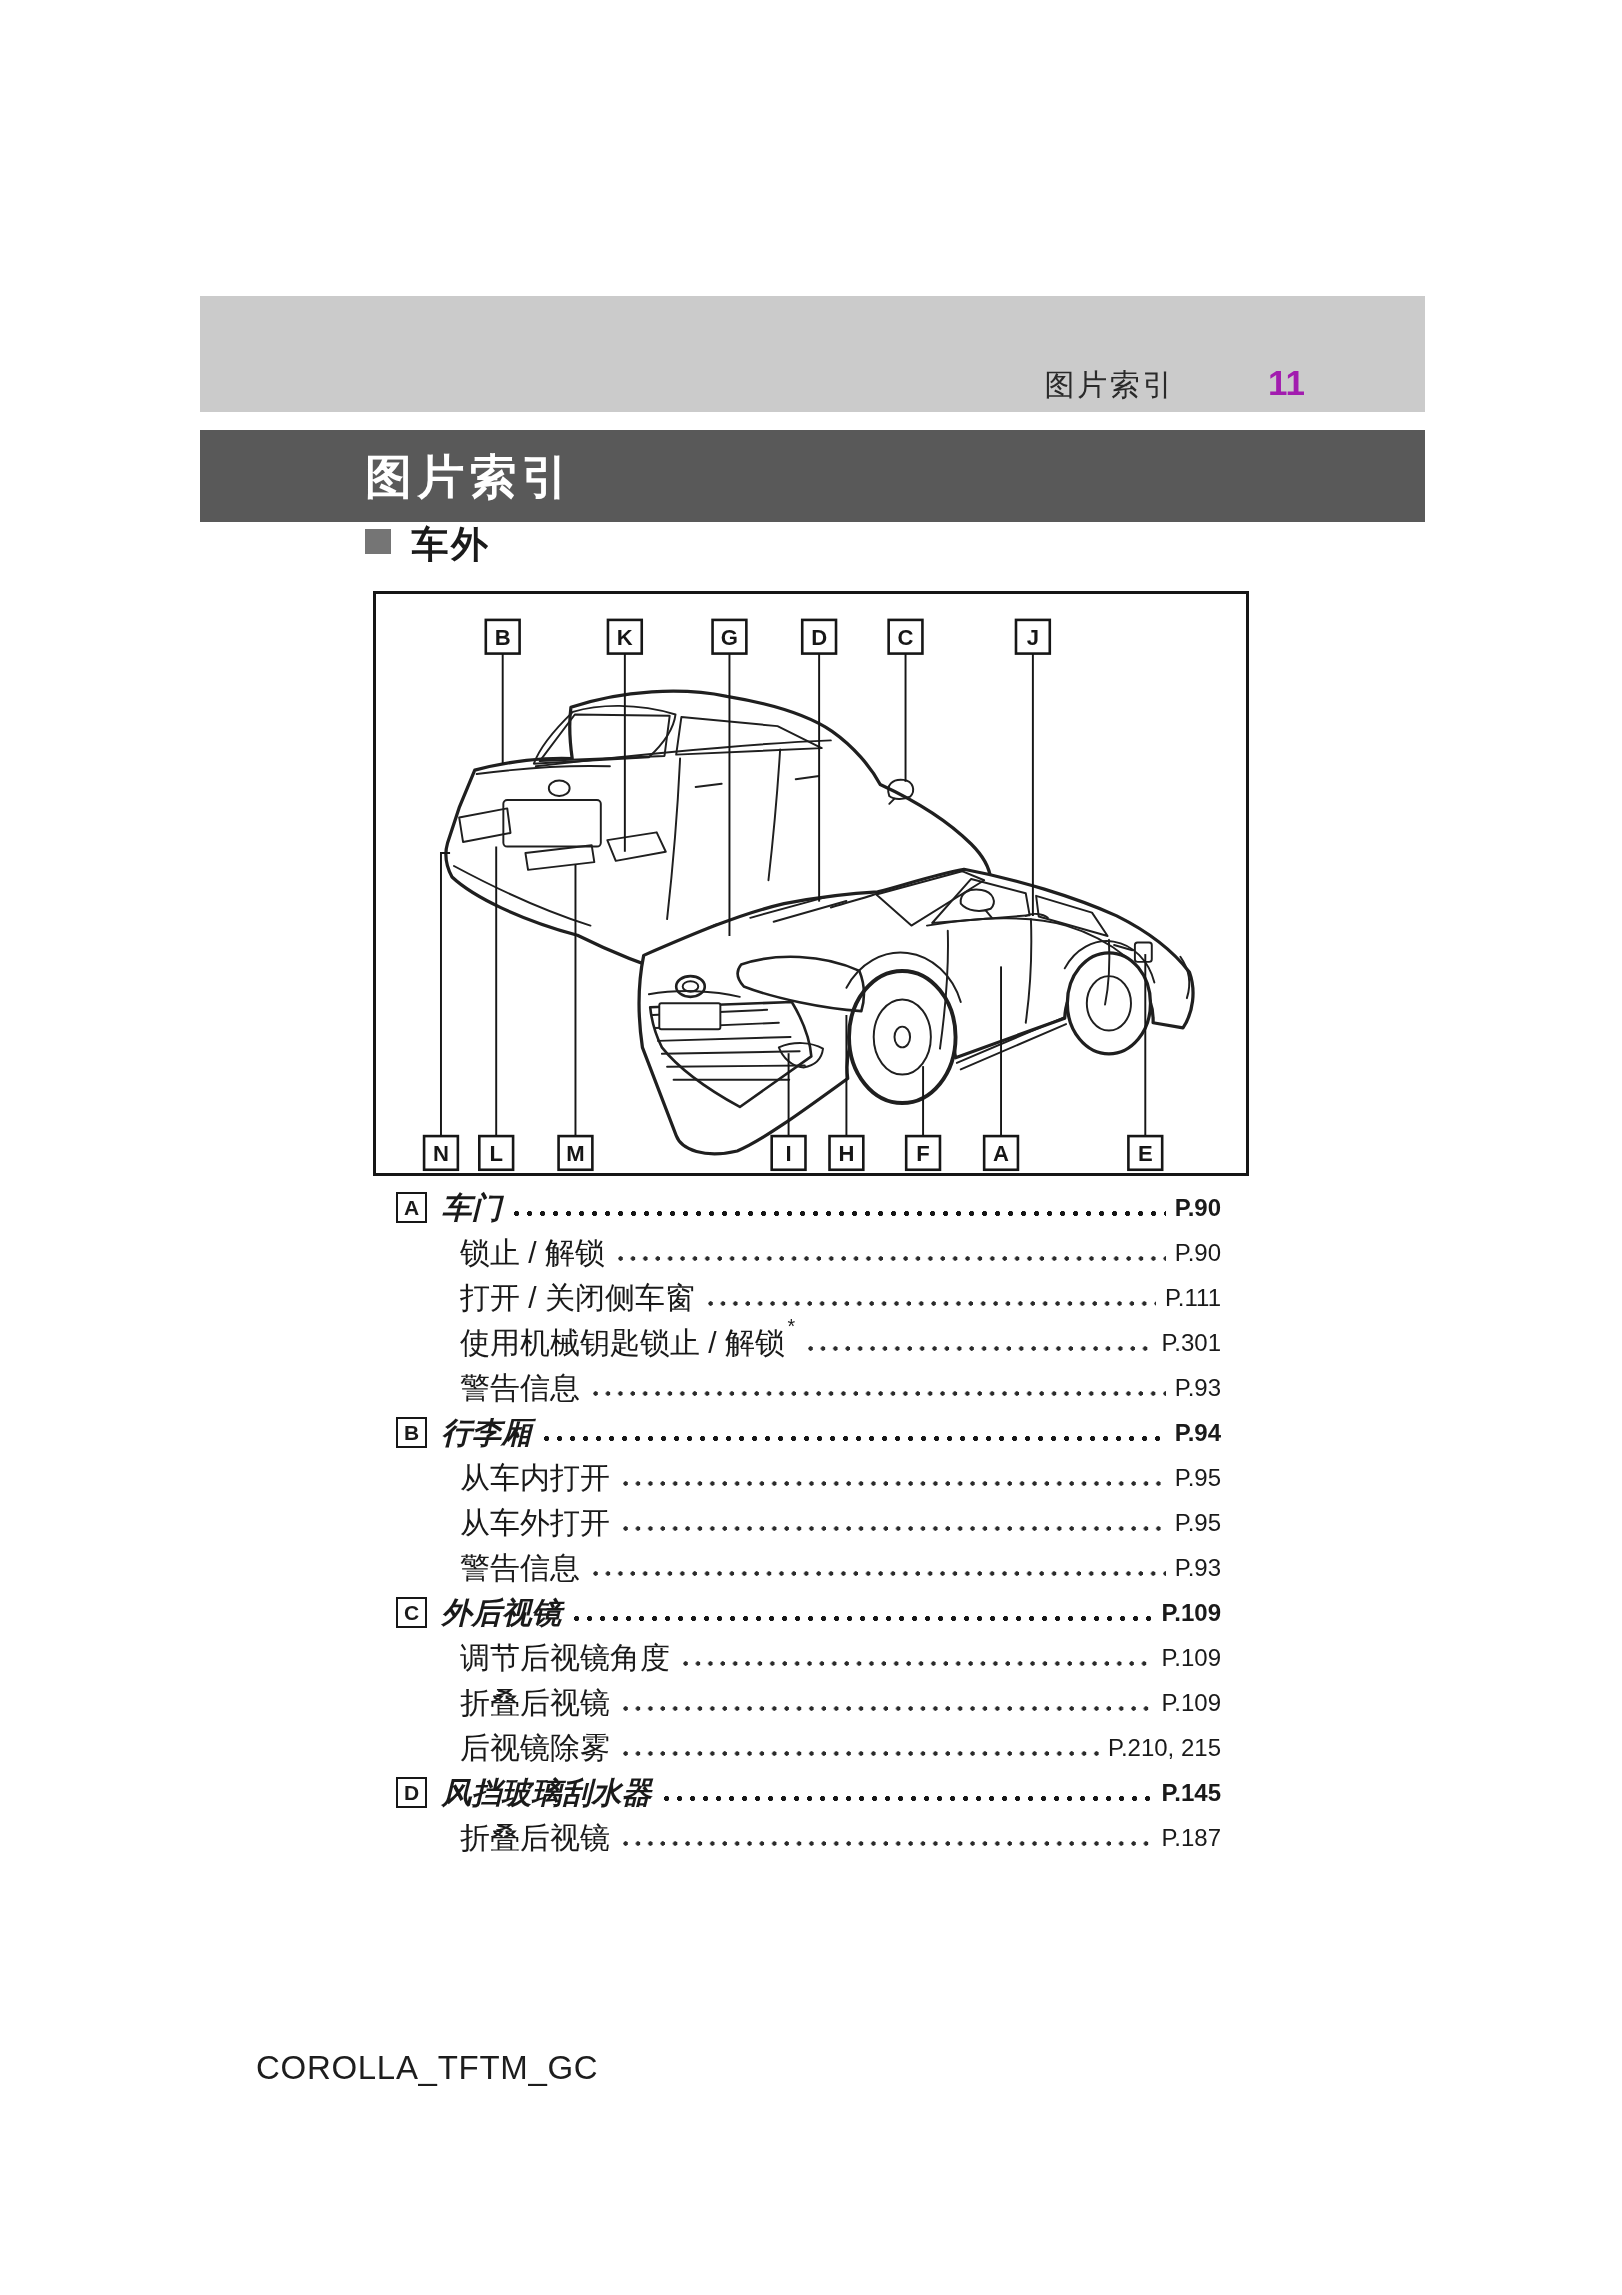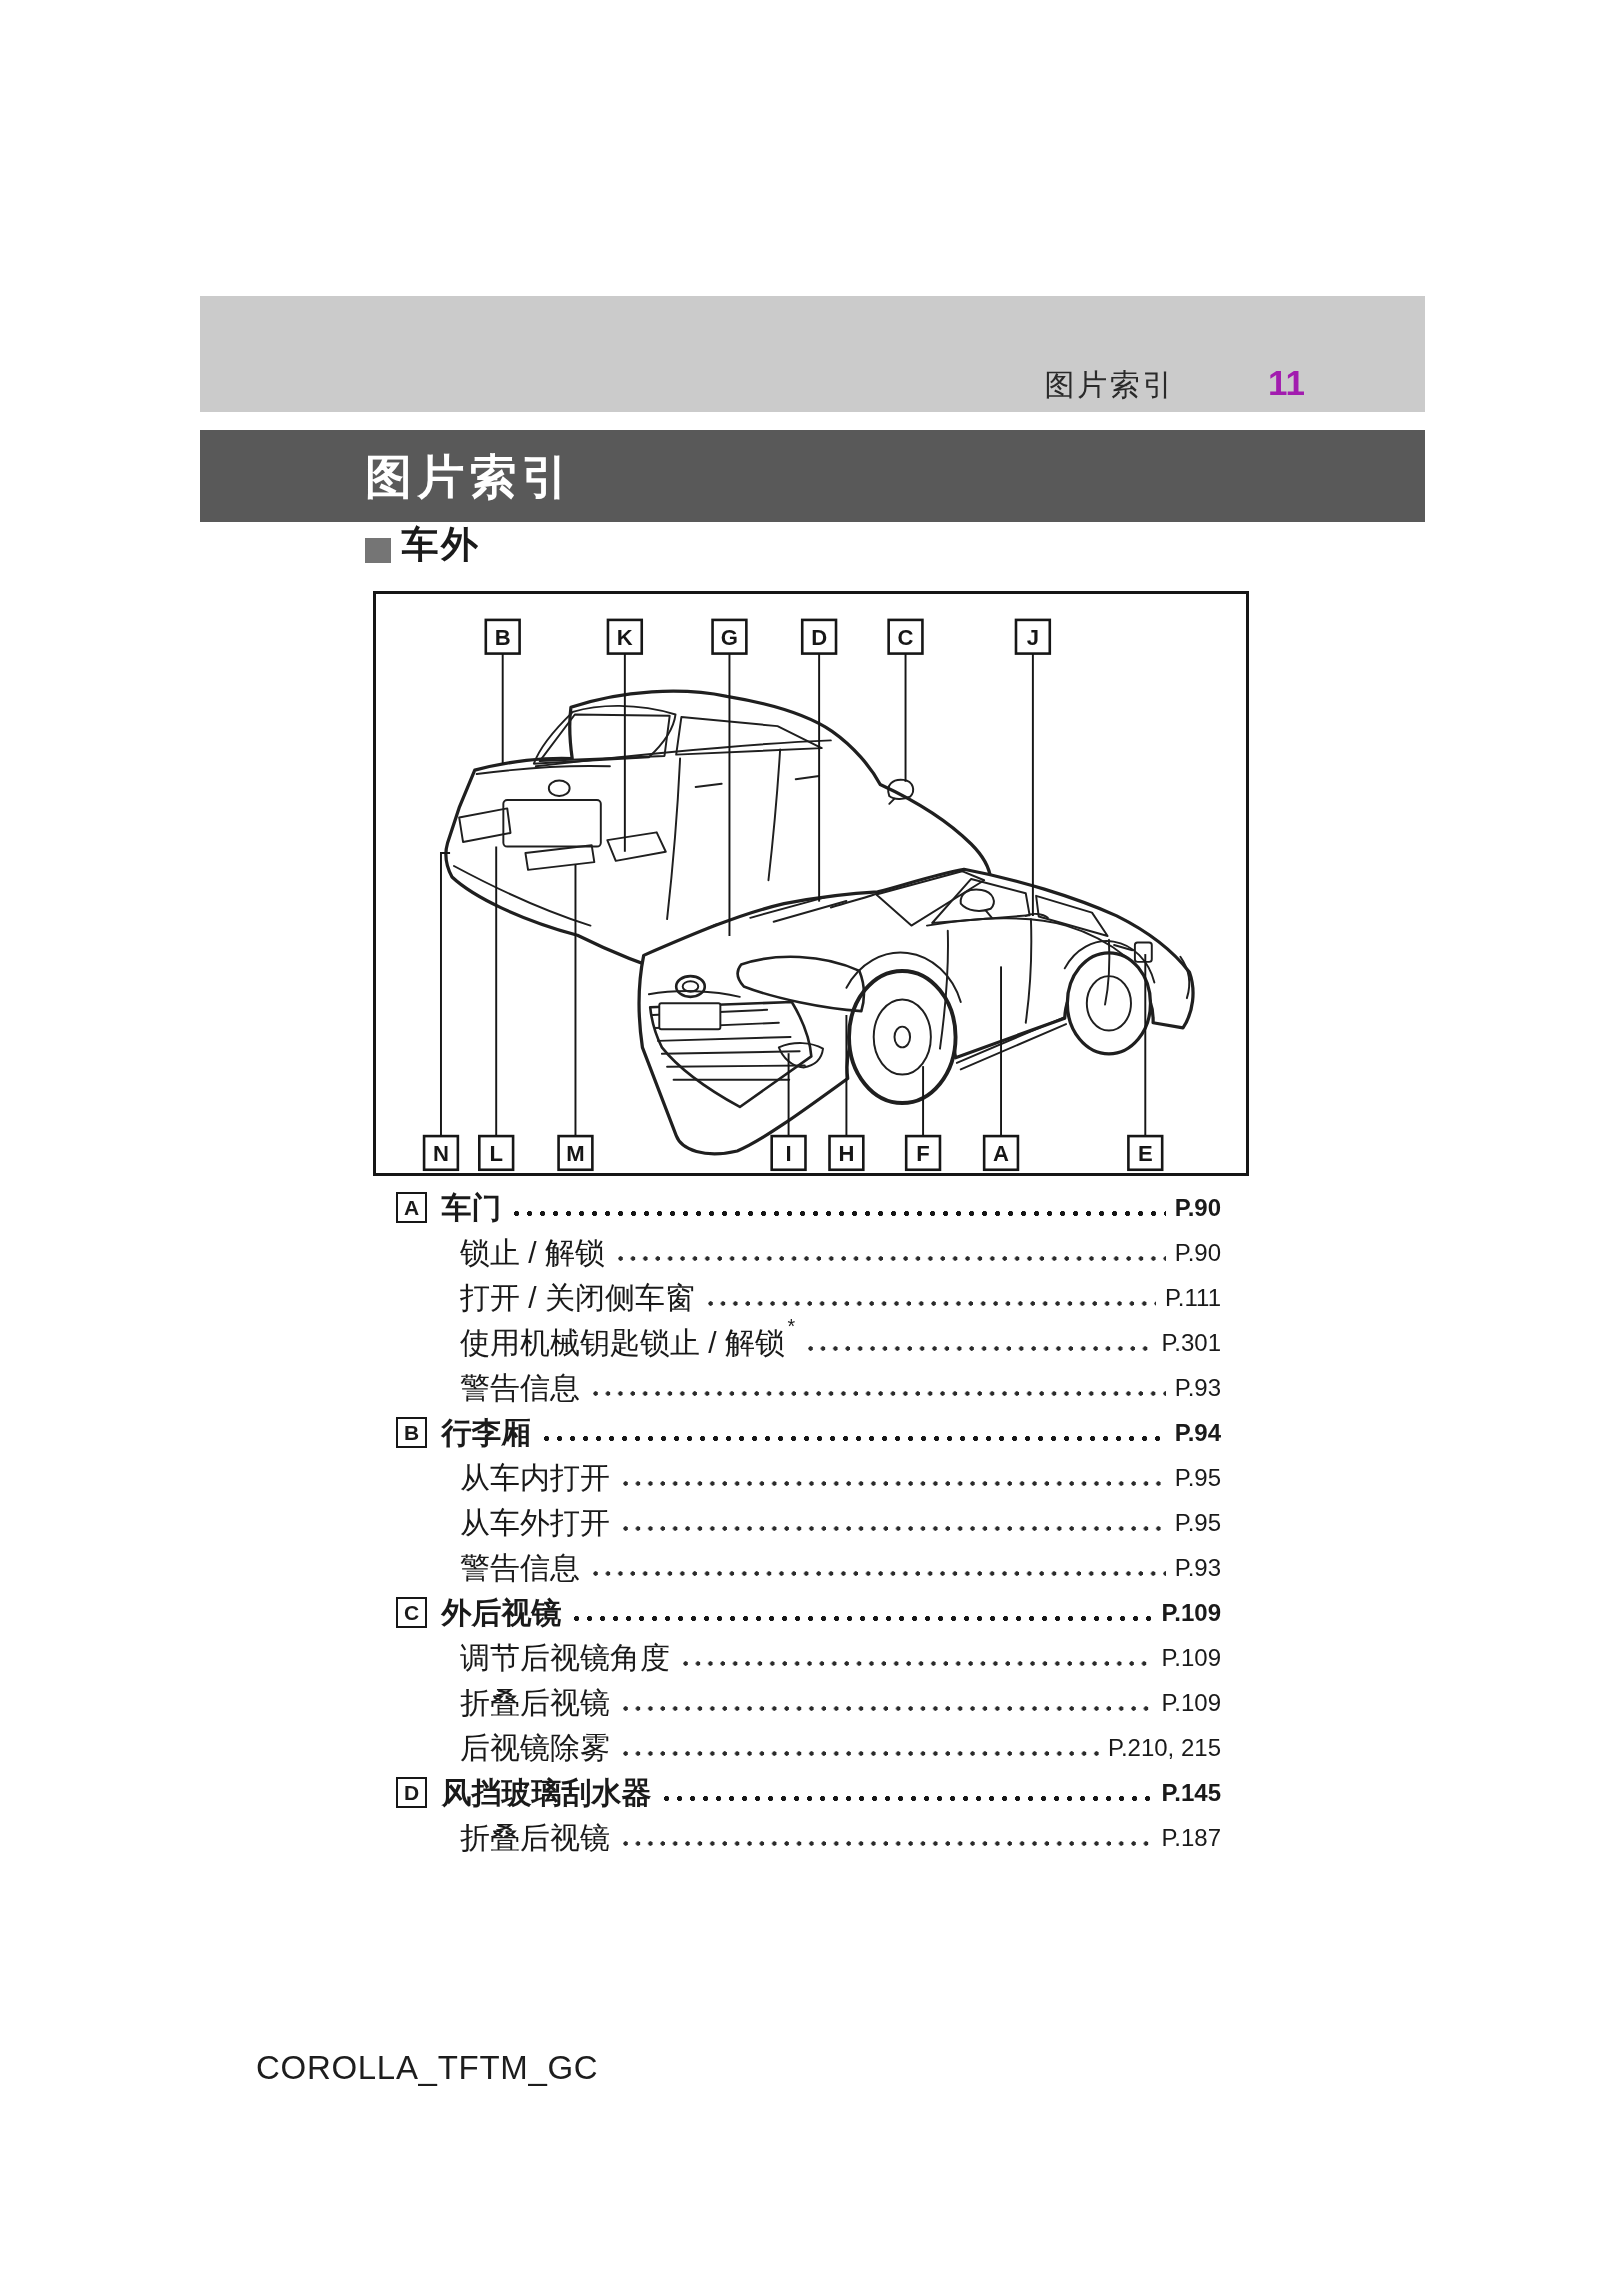--- a/index.html
+++ b/index.html
@@ -12,38 +12,38 @@
     padding:0 120px 11.8px 0;box-sizing:border-box;}
   .header-band .crumb{font-size:30px;letter-spacing:2.6px;color:#2a2a2a;line-height:1;}
   .header-band .pagenum{font-size:35px;font-weight:bold;color:#a21caf;margin-left:93px;line-height:1;}
 
   
   .title-bar{position:absolute;left:200px;top:430px;width:1225px;height:92px;background:#595959;}
   .title-bar .title{position:absolute;left:165px;top:50%;transform:translateY(-50%);
     color:#ffffff;font-weight:bold;font-size:47px;letter-spacing:5.2px;line-height:1;}
 
   
-  .section-head{position:absolute;left:365px;top:526px;display:flex;align-items:flex-end;}
+  .section-head{position:absolute;left:365px;top:526px;display:flex;align-items:flex-start;gap:10px;}
   .section-head .marker{width:25.5px;height:25.5px;background:#757575;margin-right:11px;margin-top:2.6px;}
   .section-head .stitle{font-size:37px;font-weight:bold;letter-spacing:2.6px;line-height:1;}
 
   
   .diagram-box{position:absolute;left:373px;top:591px;width:876px;height:585px;
     border:3.3px solid #161616;box-sizing:border-box;background:#fff;}
   .diagram-box svg{display:block;width:100%;height:100%;}
 
   
   .index-list{position:absolute;left:396px;top:1185px;width:825px;}
   .row{display:flex;align-items:center;height:45px;}
   .row .lbox{width:31px;height:31px;border:2.6px solid #161616;box-sizing:border-box;
     display:flex;align-items:center;justify-content:center;
     font-weight:bold;font-size:21px;margin-right:14.4px;flex:0 0 auto;line-height:1;}
   .row .label{font-size:30px;line-height:1.1;white-space:nowrap;flex:0 0 auto;}
   .row.sub .label{margin-left:64px;}
-  .row.main .label{font-weight:bold;}
+  .row.main .label{font-weight:bold;font-style:italic;}
   .row .sup{font-size:19.6px;vertical-align:top;position:relative;top:-10.5px;margin-left:2.6px;}
   .row .dots{flex:1 1 auto;height:9.2px;margin:0 9.2px 0 13px;position:relative;top:6.5px;
     background-image:radial-gradient(circle at 2.6px 4.6px,#2a2a2a 2px,rgba(0,0,0,0) 2.5px);
     background-size:12.4px 9.2px;background-repeat:repeat-x;}
   .row.main .dots{background-image:radial-gradient(circle at 2.6px 4.6px,#161616 2.5px,rgba(0,0,0,0) 2.9px);
     background-size:13px 9.2px;}
   .row .pageref{font-size:24px;white-space:nowrap;flex:0 0 auto;line-height:1;}
   .row.main .pageref{font-weight:bold;}
 
   .footer{position:absolute;left:256px;top:2049px;font-size:33px;letter-spacing:0.7px;color:#1d1d1d;}

